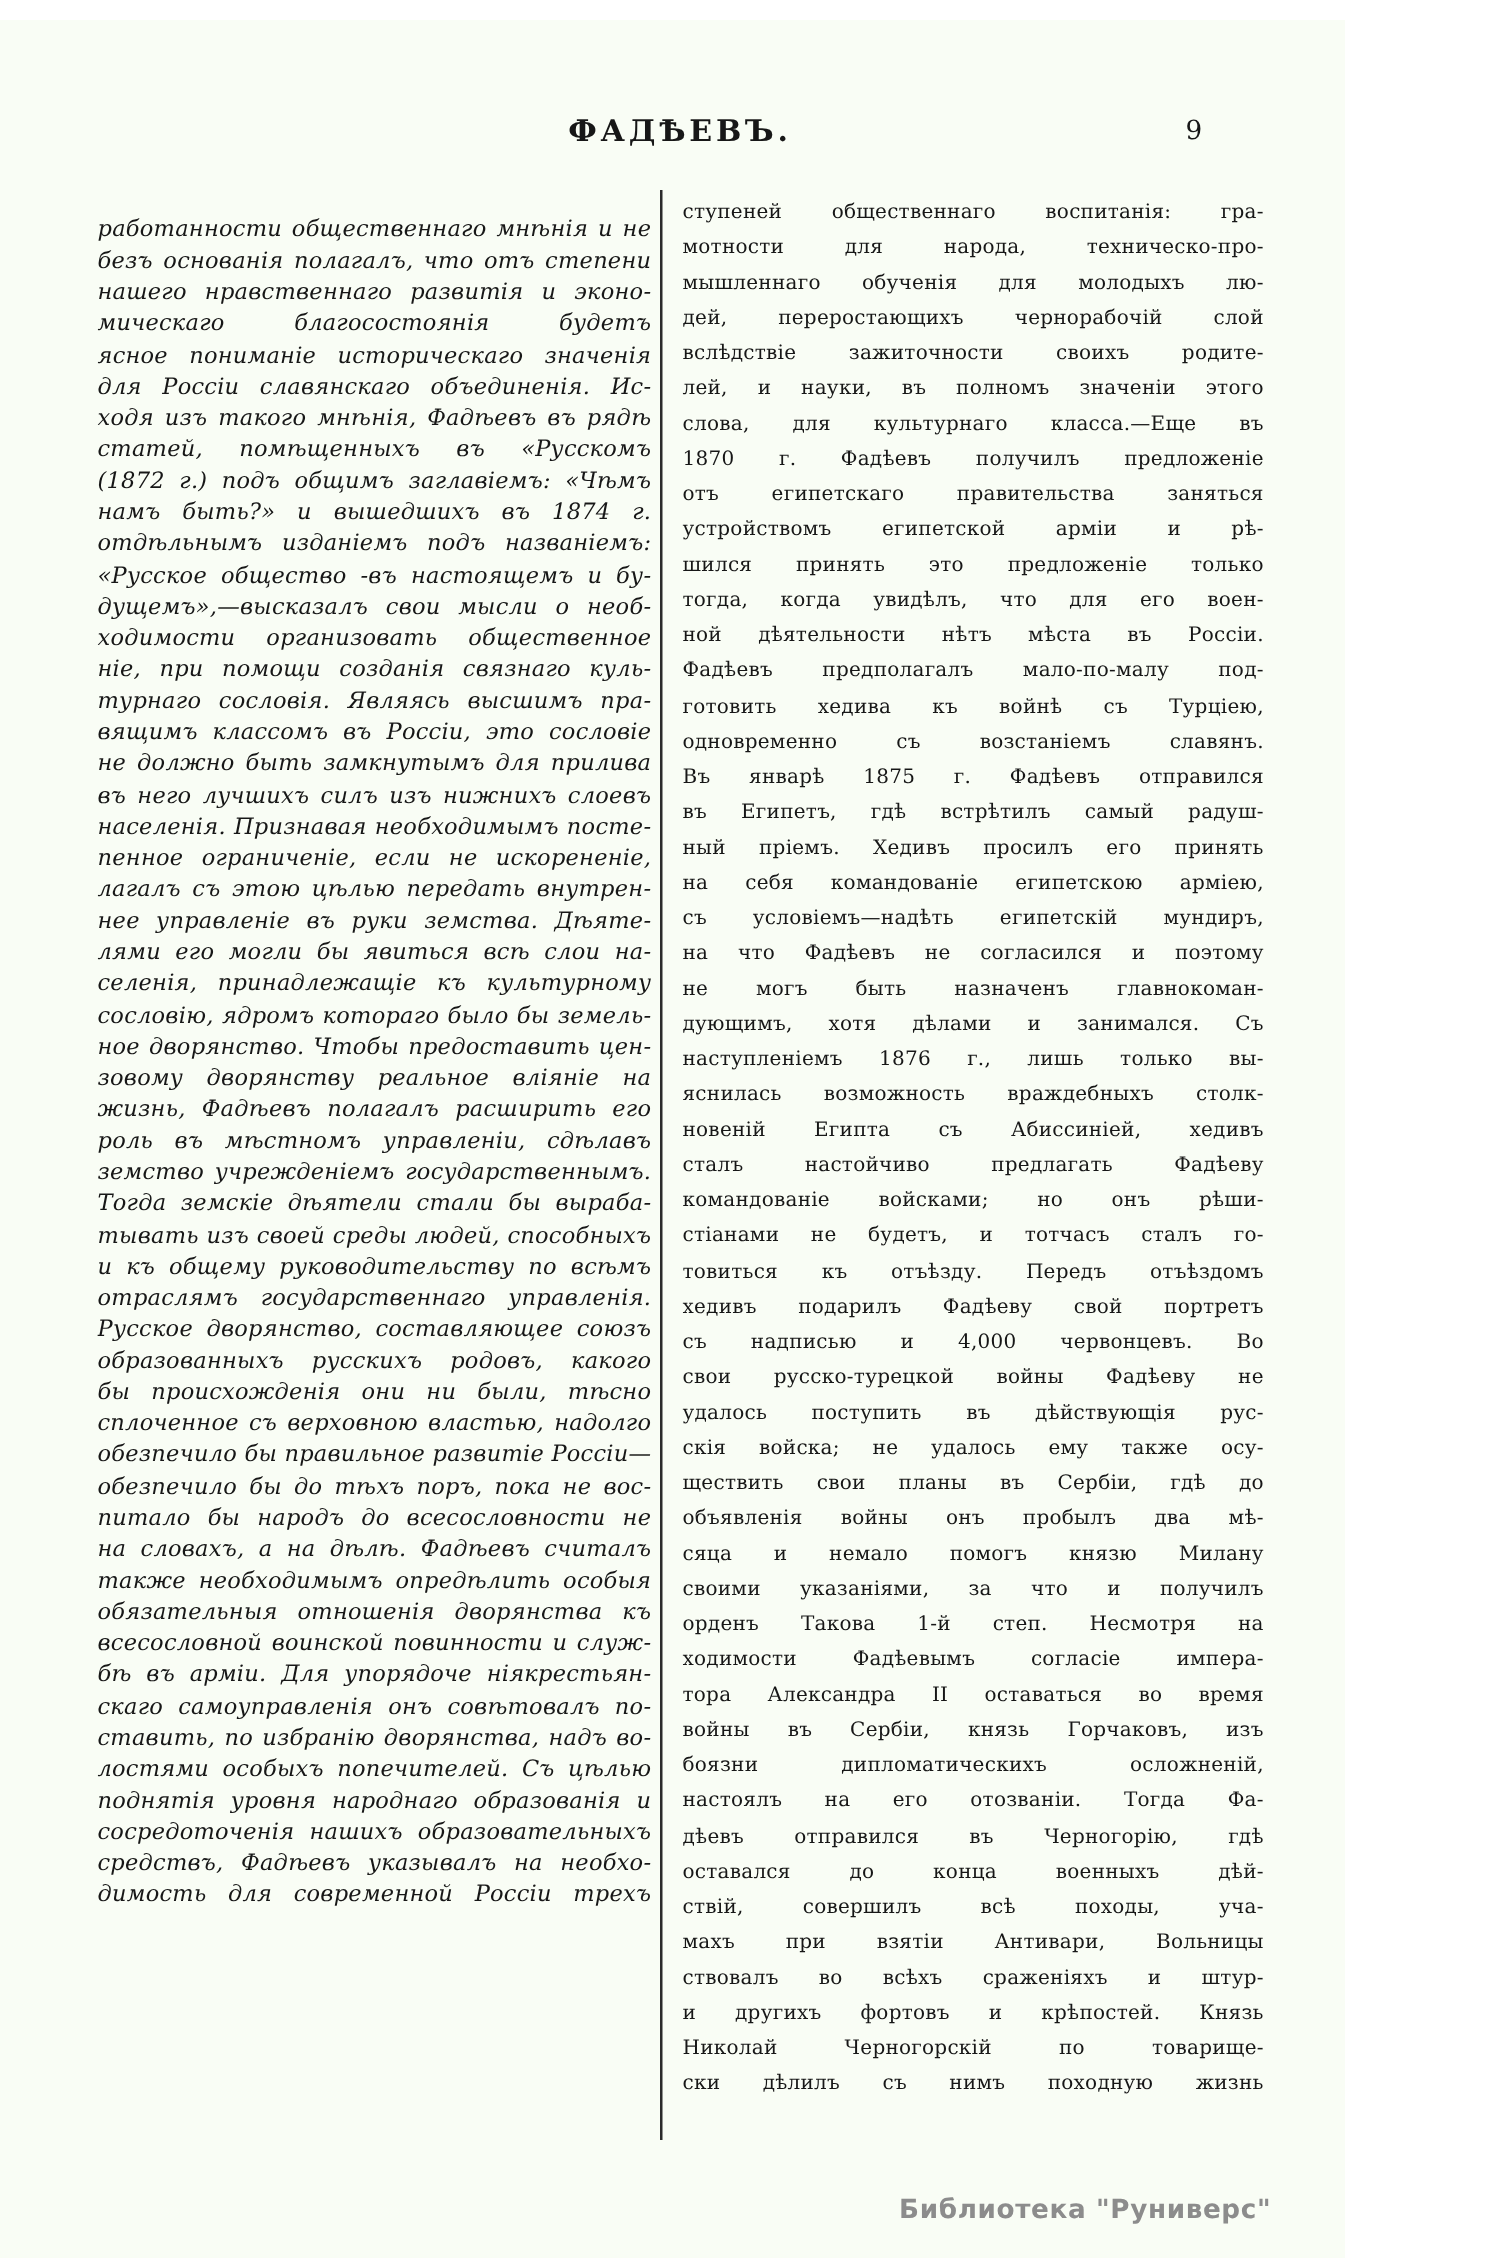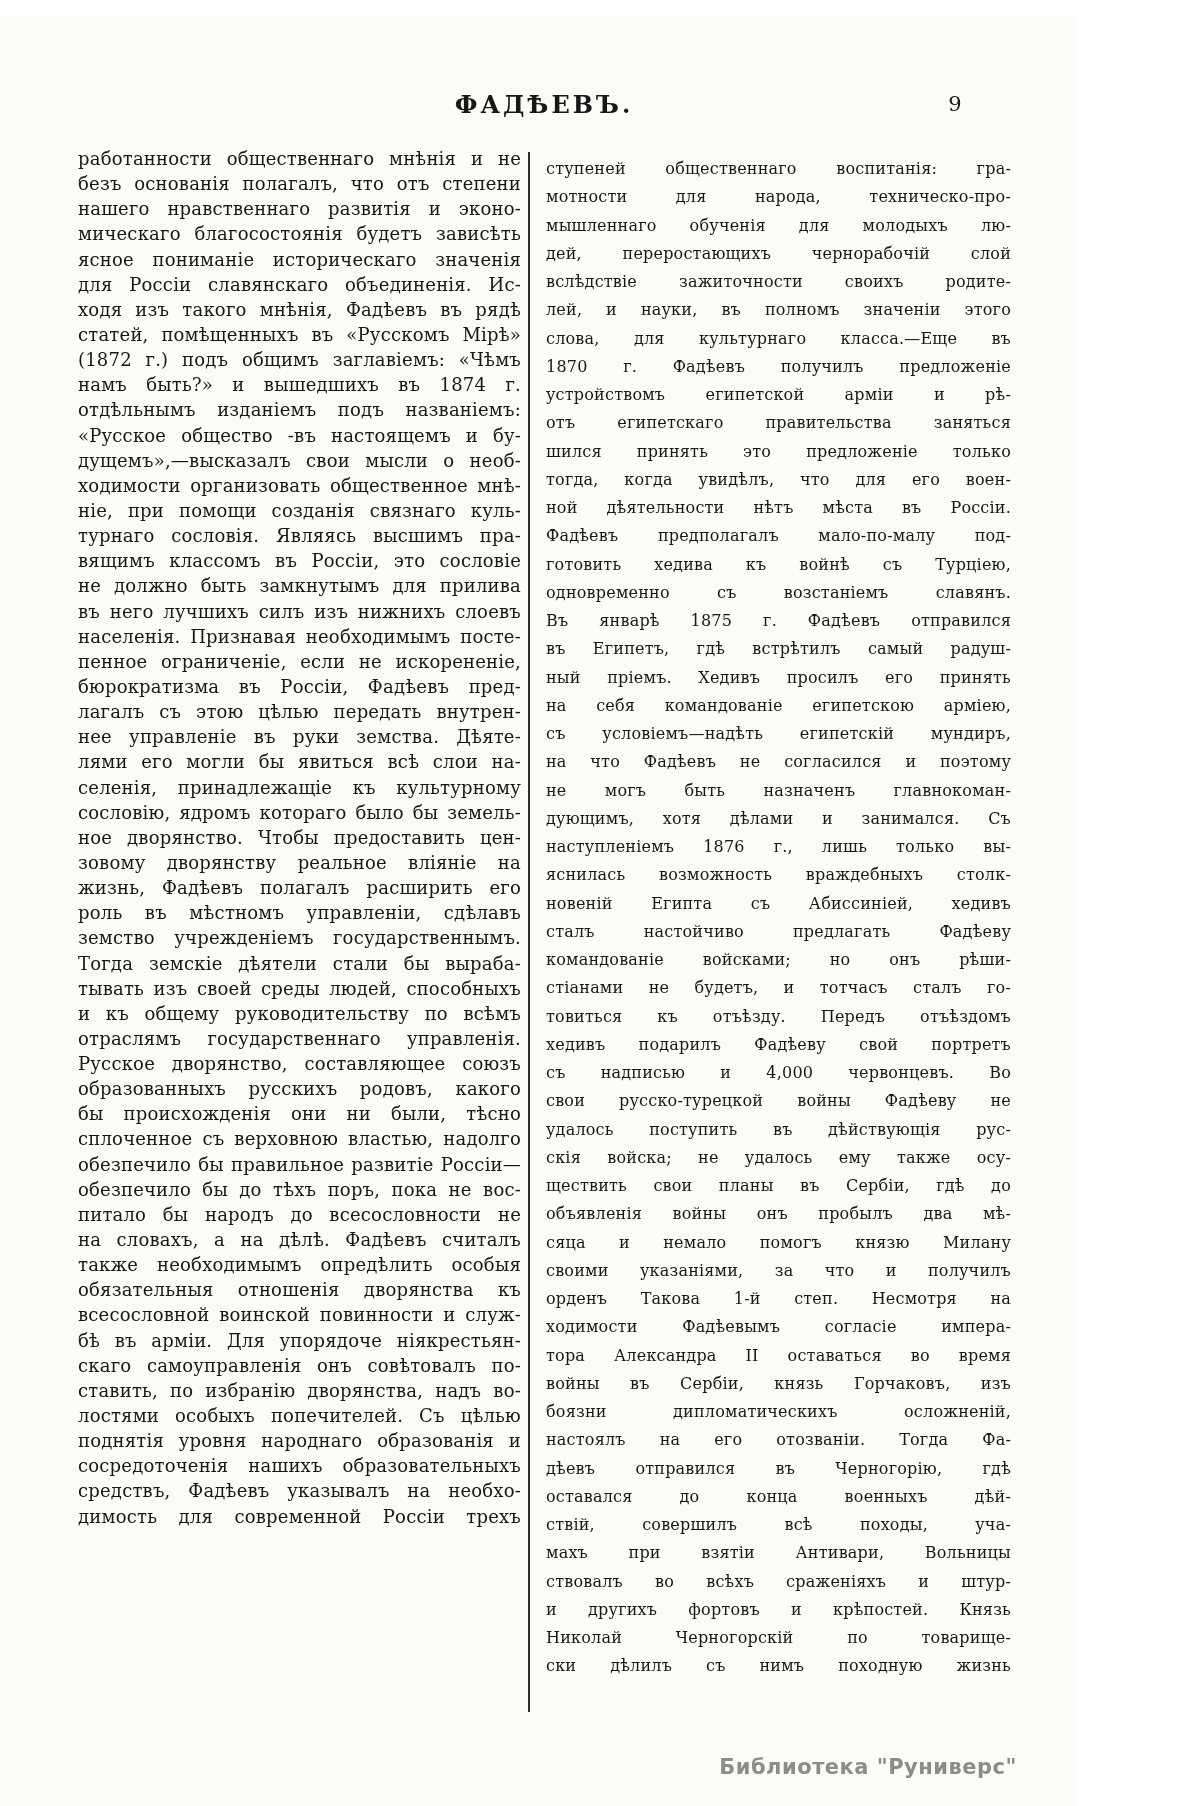--- a/index.html
+++ b/index.html
@@ -15,21 +15,21 @@
   }
   .hdr-num {
     position:absolute; top:76px; left:900px; width:110px;
     text-align:center; font-size:21px;
   }
   .divider {
     position:absolute; left:528px; top:136px; width:2px; height:1560px;
     background:#2b2b2b;
   }
   .col { position:absolute; }
-  .col-left  { left:78px;  top:130px; width:443px; font-size:18px; }
+  .col-left  { left:78px;  top:155px; width:443px; font-size:18px;font-style:italic; }
   .col-right { left:546px; top:139px; width:465px; font-size:16px; }
   .tline {
     text-align:justify; text-align-last:justify;
     overflow:hidden; letter-spacing:0.2px;
   }
   .col-left  .tline { height:25.15px; line-height:25.15px; }
   .col-right .tline { height:28.25px; line-height:28.25px; }
   .watermark {
     position:absolute; top:1739px; left:0; width:1017px; text-align:right;
     font-family:"DejaVu Sans", sans-serif; font-size:21px; font-weight:bold;
@@ -58,21 +58,20 @@
       <div class="tline">«Русское общество -въ настоящемъ и бу-</div>
       <div class="tline">дущемъ»,—высказалъ свои мысли о необ-</div>
       <div class="tline">ходимости организовать общественное мнѣ-</div>
       <div class="tline">ніе, при помощи созданія связнаго куль-</div>
       <div class="tline">турнаго сословія. Являясь высшимъ пра-</div>
       <div class="tline">вящимъ классомъ въ Россіи, это сословіе</div>
       <div class="tline">не должно быть замкнутымъ для прилива</div>
       <div class="tline">въ него лучшихъ силъ изъ нижнихъ слоевъ</div>
       <div class="tline">населенія. Признавая необходимымъ посте-</div>
       <div class="tline">пенное ограниченіе, если не искорененіе,</div>
-      <div class="tline">бюрократизма въ Россіи, Фадѣевъ пред-</div>
       <div class="tline">лагалъ съ этою цѣлью передать внутрен-</div>
       <div class="tline">нее управленіе въ руки земства. Дѣяте-</div>
       <div class="tline">лями его могли бы явиться всѣ слои на-</div>
       <div class="tline">селенія, принадлежащіе къ культурному</div>
       <div class="tline">сословію, ядромъ котораго было бы земель-</div>
       <div class="tline">ное дворянство. Чтобы предоставить цен-</div>
       <div class="tline">зовому дворянству реальное вліяніе на</div>
       <div class="tline">жизнь, Фадѣевъ полагалъ расширить его</div>
       <div class="tline">роль въ мѣстномъ управленіи, сдѣлавъ</div>
       <div class="tline">земство учрежденіемъ государственнымъ.</div>
@@ -102,22 +101,22 @@
     </div>
   <div class="col col-right">
       <div class="tline">ступеней общественнаго воспитанія: гра-</div>
       <div class="tline">мотности для народа, техническо-про-</div>
       <div class="tline">мышленнаго обученія для молодыхъ лю-</div>
       <div class="tline">дей, переростающихъ чернорабочій слой</div>
       <div class="tline">вслѣдствіе зажиточности своихъ родите-</div>
       <div class="tline">лей, и науки, въ полномъ значеніи этого</div>
       <div class="tline">слова, для культурнаго класса.—Еще въ</div>
       <div class="tline">1870 г. Фадѣевъ получилъ предложеніе</div>
+      <div class="tline">отъ египетскаго правительства заняться</div>
       <div class="tline">устройствомъ египетской арміи и рѣ-</div>
-      <div class="tline">отъ египетскаго правительства заняться</div>
       <div class="tline">шился принять это предложеніе только</div>
       <div class="tline">тогда, когда увидѣлъ, что для его воен-</div>
       <div class="tline">ной дѣятельности нѣтъ мѣста въ Россіи.</div>
       <div class="tline">Фадѣевъ предполагалъ мало-по-малу под-</div>
       <div class="tline">готовить хедива къ войнѣ съ Турціею,</div>
       <div class="tline">одновременно съ возстаніемъ славянъ.</div>
       <div class="tline">Въ январѣ 1875 г. Фадѣевъ отправился</div>
       <div class="tline">въ Египетъ, гдѣ встрѣтилъ самый радуш-</div>
       <div class="tline">ный пріемъ. Хедивъ просилъ его принять</div>
       <div class="tline">на себя командованіе египетскою арміею,</div>

